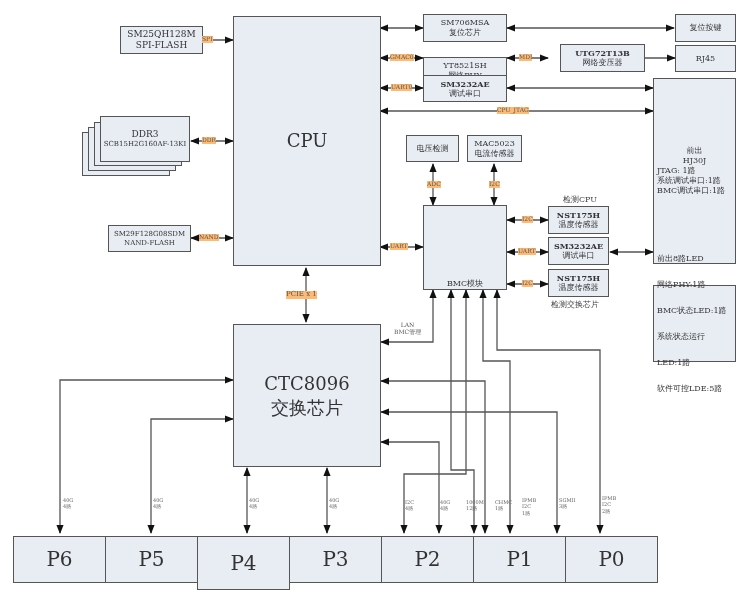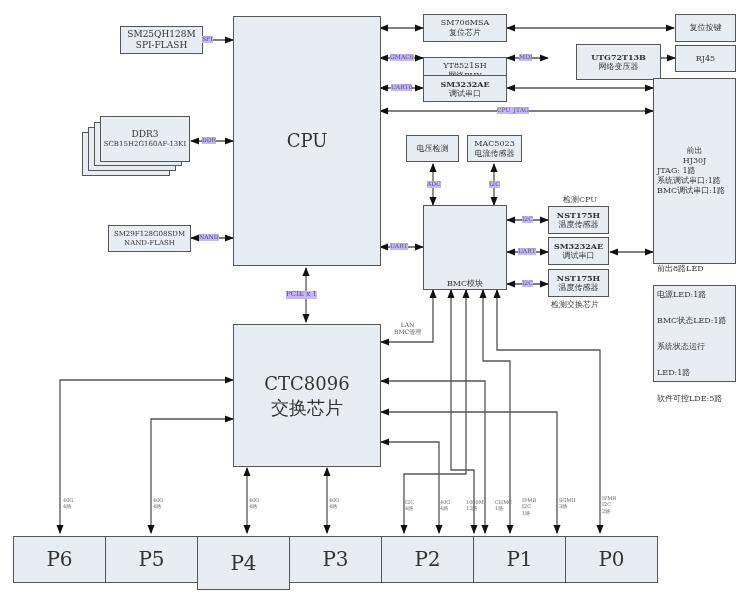--- a/index.html
+++ b/index.html
@@ -9,21 +9,21 @@
   .box { position: absolute; background: #e8edf4; border: 1.5px solid #555; box-sizing: border-box;
          display: flex; flex-direction: column; align-items: center; justify-content: center;
          text-align: center; line-height: 1.25; }
   .box span { display: block; white-space: nowrap; }
   .t7 { font-size: 7px; }
   .t8 { font-size: 8px; }
   .t9 { font-size: 9px; }
   .big { font-size: 18px; color: #333; line-height: 1.3; }
   .port { font-size: 20px; color: #333; }
   .bold span:first-child { font-weight: bold; }
-  .lbl { position: absolute; font-size: 6px; color: #555; white-space: nowrap; background: #c4b5fd; line-height: 1.1; text-align: center; }
+  .lbl { position: absolute; font-size: 6px; color: #555; white-space: nowrap; background: #fdba74; line-height: 1.1; text-align: center; }
   .lbl-s { position: absolute; font-size: 5px; color: #666; white-space: nowrap; line-height: 1.25; text-align: left; }
   .caption { position: absolute; font-size: 8px; color: #444; white-space: nowrap; }
   .stack { position: absolute; background: #e8edf4; border: 1.5px solid #555; box-sizing: border-box; }
   .multi { align-items: flex-start; justify-content: center; padding-left: 3px; }
 </style>
 </head>
 <body>
 
 <svg id="diagram" width="750" height="594" viewBox="0 0 750 594">
   <defs>
@@ -102,21 +102,21 @@
   <span>复位芯片</span>
 </div>
 <div class="box t8" style="left:423px;top:57px;width:84px;height:28px;">
   <span>YT8521SH</span>
   <span>网络PHY</span>
 </div>
 <div class="box t8 bold" style="left:423px;top:75px;width:84px;height:27px;">
   <span>SM3232AE</span>
   <span>调试串口</span>
 </div>
-<div class="box t8 bold" style="left:576px;top:44px;width:85px;height:36px;">
+<div class="box t8 bold" style="left:560px;top:44px;width:85px;height:28px;">
   <span>UTG72T13B</span>
   <span>网络变压器</span>
 </div>
 <div class="box t8" style="left:675px;top:14px;width:61px;height:28px;">
   <span>复位按键</span>
 </div>
 <div class="box t8" style="left:675px;top:45px;width:61px;height:27px;">
   <span>RJ45</span>
 </div>
 
@@ -147,23 +147,23 @@
 <div class="box t8 bold" style="left:548px;top:237px;width:61px;height:28px;">
   <span>SM3232AE</span>
   <span>调试串口</span>
 </div>
 <div class="box t8 bold" style="left:548px;top:269px;width:61px;height:28px;">
   <span>NST175H</span>
   <span>温度传感器</span>
 </div>
 <div class="caption" style="left:551px;top:299px;">检测交换芯片</div>
 
-<div class="box t8 multi" style="left:653px;top:285px;width:83px;height:97px;gap:16px;">
+<div class="box t8 multi" style="left:653px;top:285px;width:83px;height:77px;gap:16px;">
   <span>前出8路LED</span>
-  <span>电源LED:1路</span>
+  <span>网络PHY:1路</span>
   <span>BMC状态LED:1路</span>
   <span>系统状态运行</span>
   <span>LED:1路</span>
   <span>软件可控LDE:5路</span>
 </div>
 
 <div class="box big" style="left:233px;top:324px;width:148px;height:143px;">
   <span>CTC8096</span>
   <span>交换芯片</span>
 </div>

